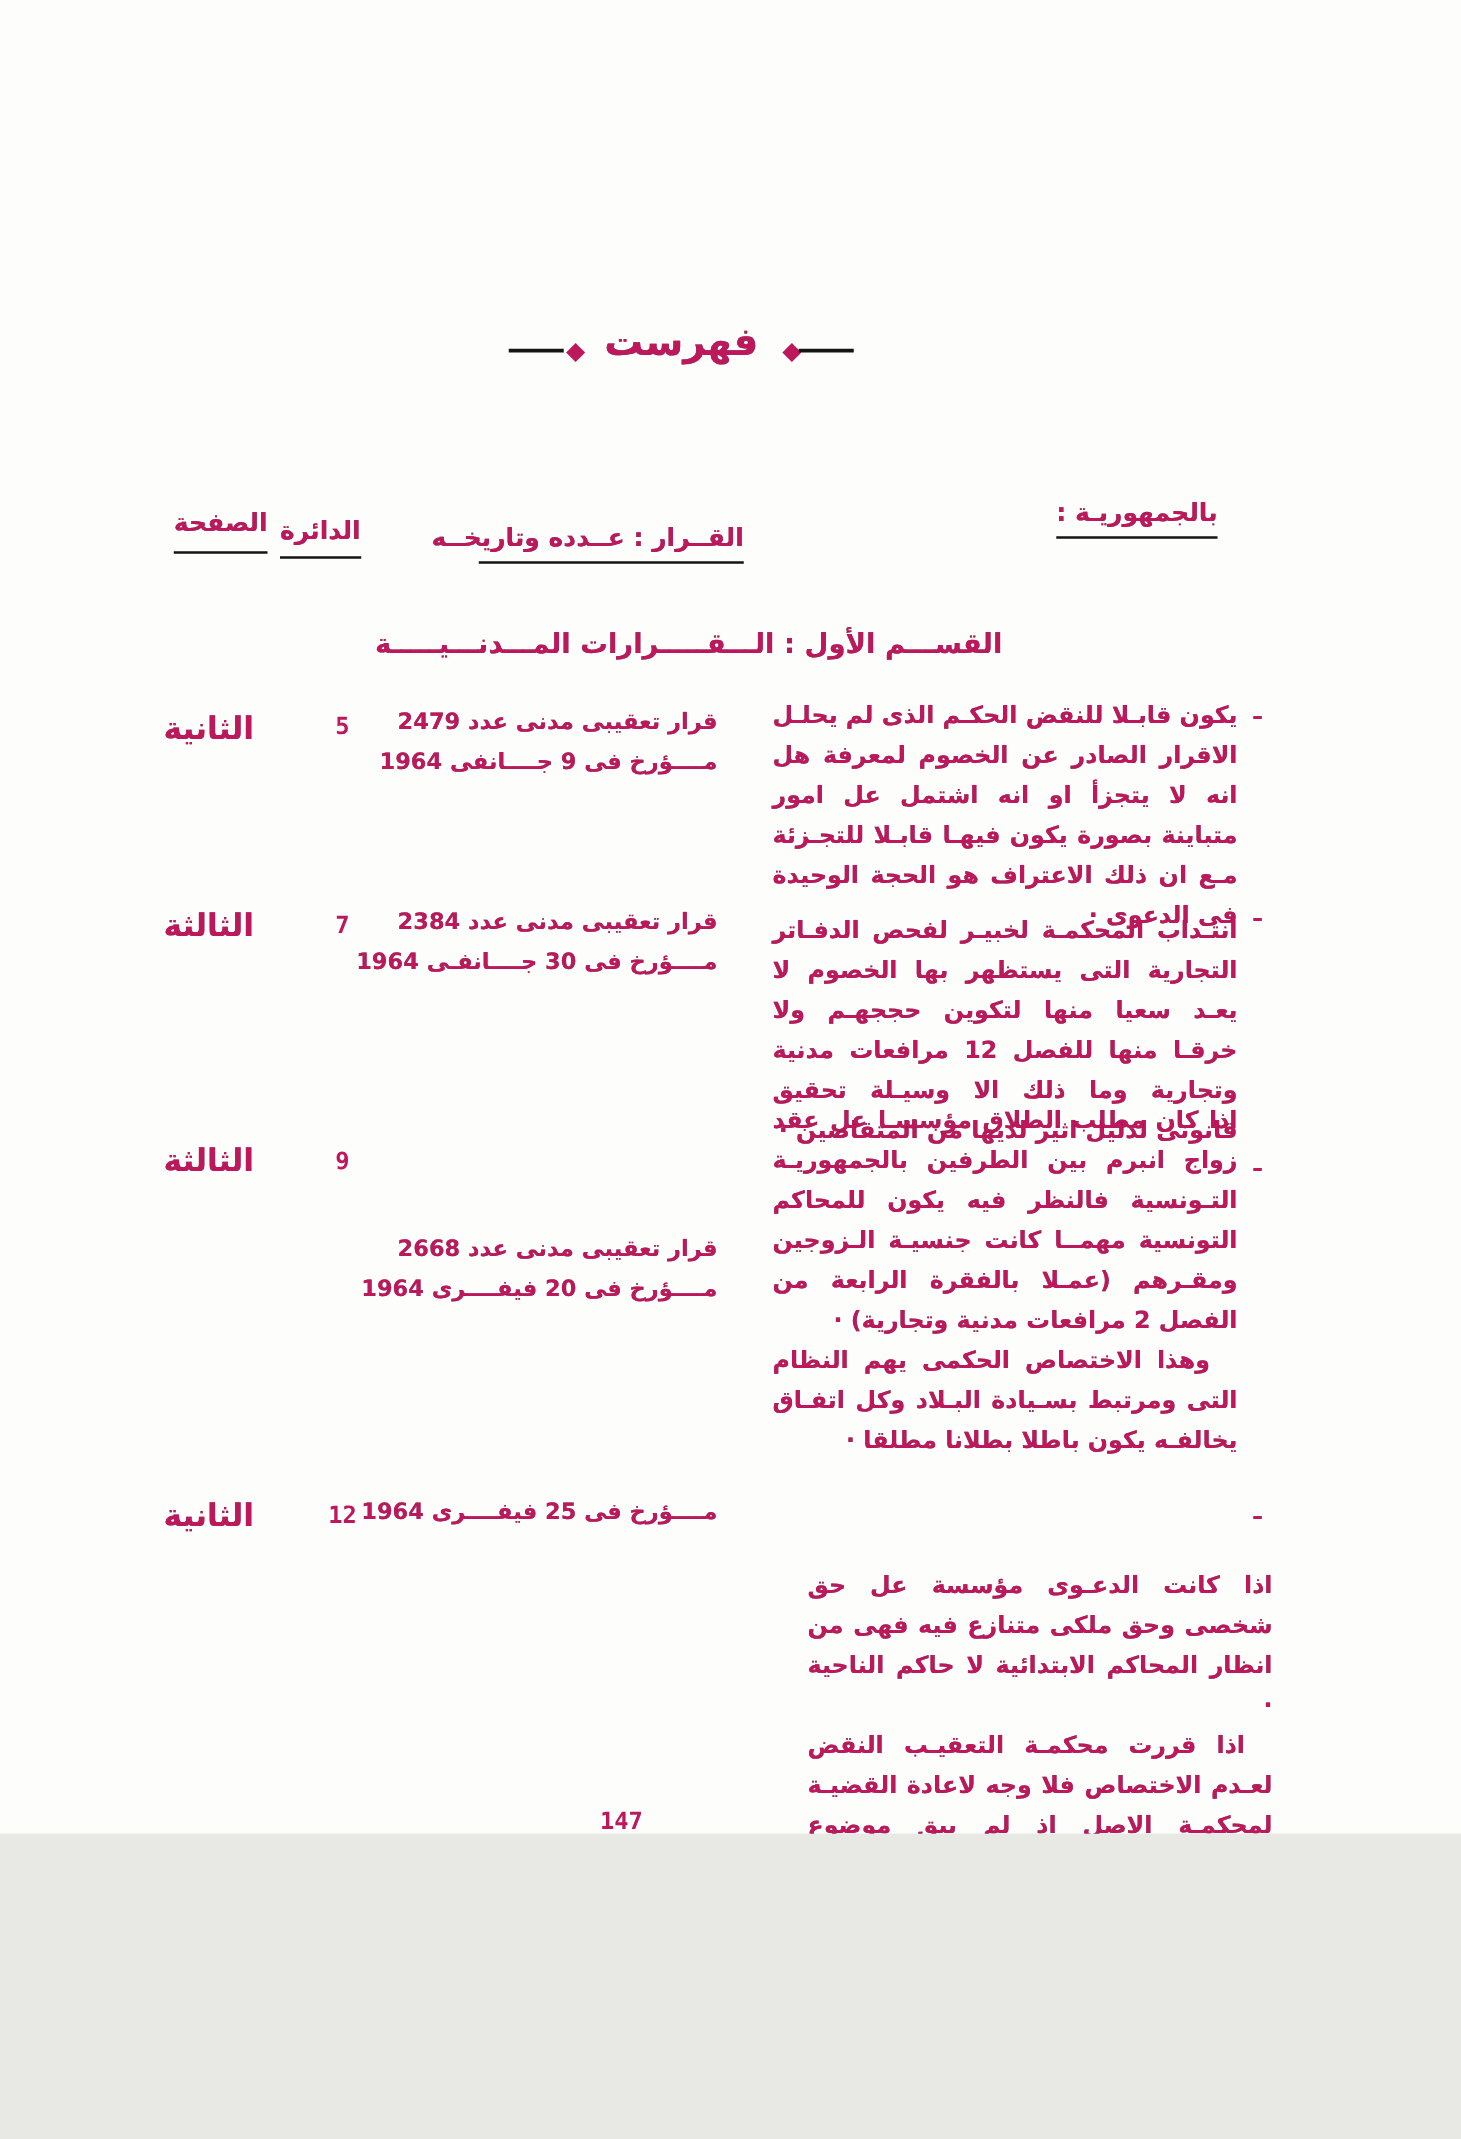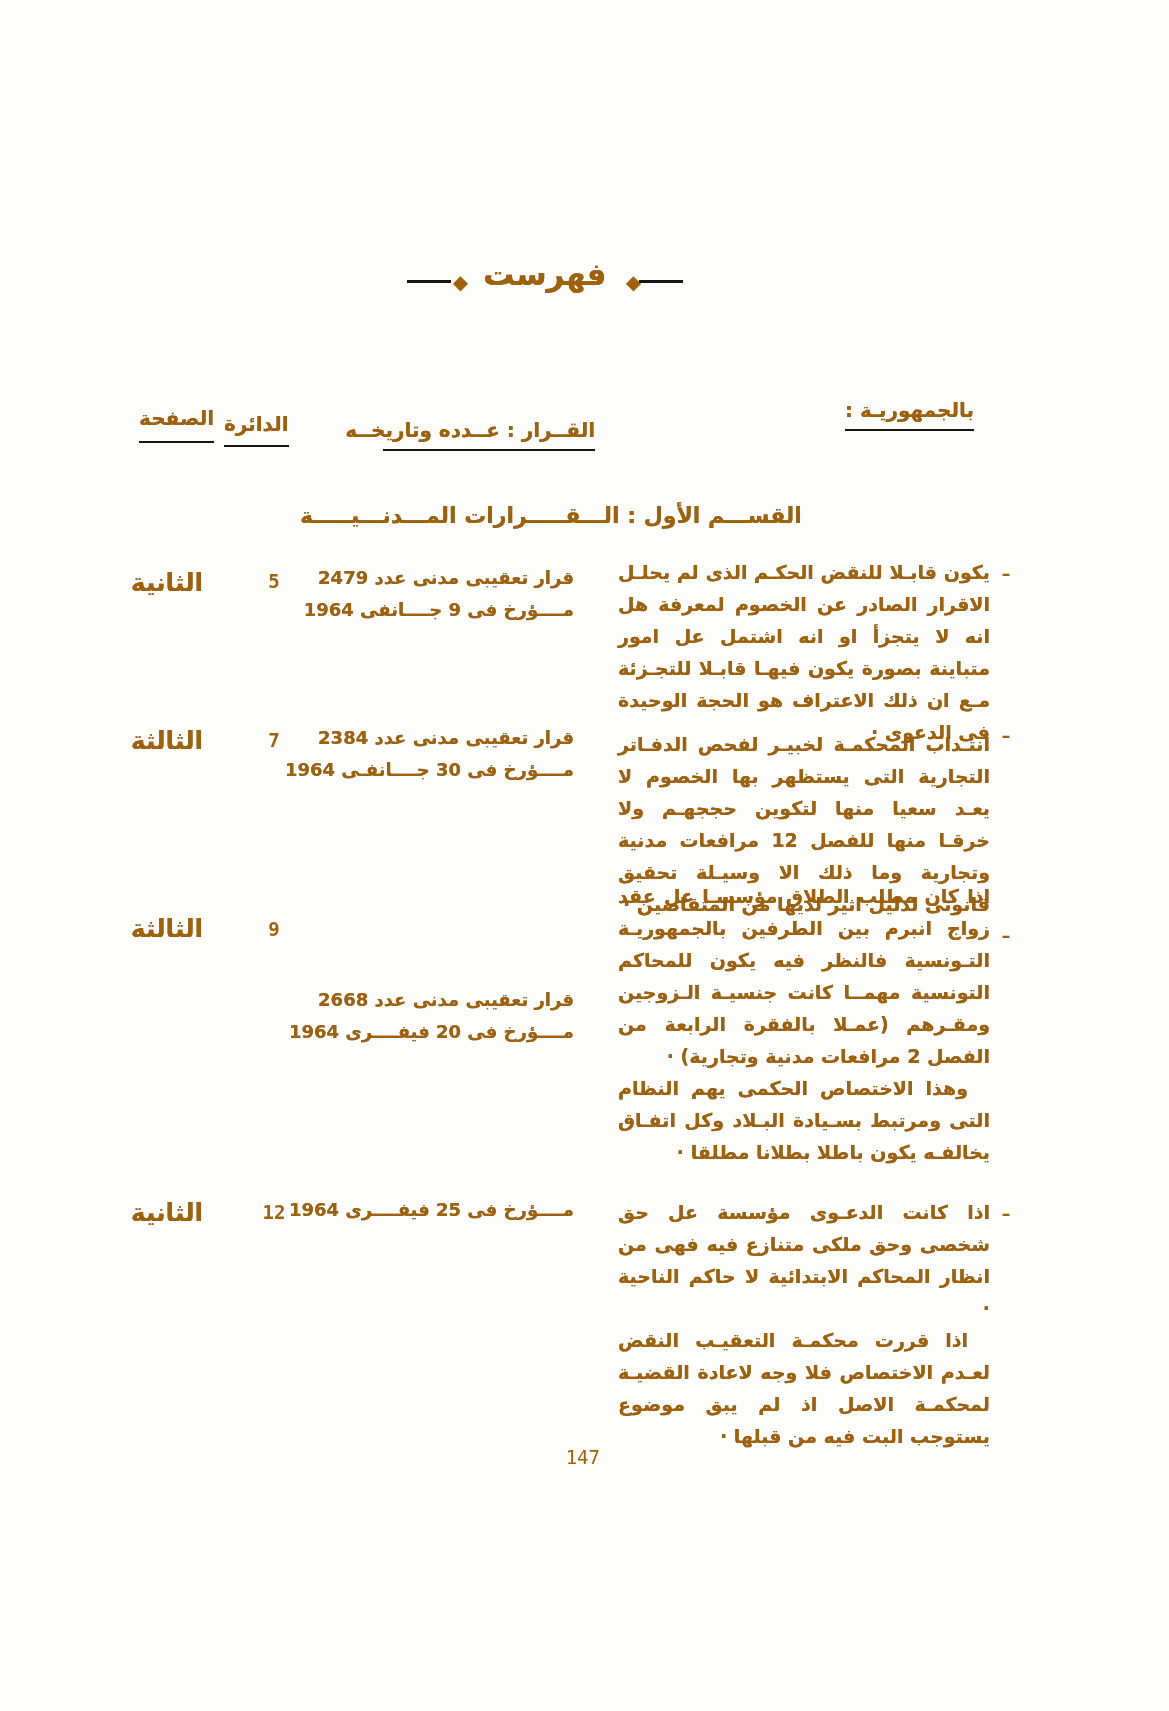--- a/index.html
+++ b/index.html
@@ -1,21 +1,21 @@
 <!DOCTYPE html>
 <html><head>
 <meta charset="utf-8">
 <style>
   html,body { margin:0; padding:0; background:#e8e8e4; }
   .page {
     position:relative;
-    width:1169px; height:1711px;
+    width:1169px; height:1467px;
     margin:0 auto;
     background:#fdfdfb;
-    color:#a16207;
+    color:#be185d;
     font-family:"DejaVu Sans", sans-serif;
     overflow:hidden;
   }
   .rtl { direction:rtl; unicode-bidi:embed; }
   
   .title-row {
     position:absolute; top:256px; left:0; width:1090px;
     text-align:center; white-space:nowrap;
   }
   .doc-title {
@@ -77,28 +77,28 @@
     font-family:"DejaVu Sans Mono", monospace;
     font-size:19px; font-weight:bold; text-align:center;
   }
   
   .e1-subject { top:556px; }   .e1-bullet { top:558px; left:994px; }
   .e1-decision { top:562px; }  .e1-circuit { top:568px; } .e1-page { top:570px; }
   .e2-subject { top:728px; }   .e2-bullet { top:720px; left:994px; }
   .e2-decision { top:722px; }  .e2-circuit { top:726px; } .e2-page { top:729px; }
   .e3-subject { top:880px; }   .e3-bullet { top:920px; left:994px; }
   .e3-decision { top:984px; }  .e3-circuit { top:914px; } .e3-page { top:918px; }
-  .e4-subject { top:1196px; }  .e4-bullet { top:1198px; left:994px; }
+  .e4-subject { top:1252px;margin-left:28px; }  .e4-bullet { top:1198px; left:994px; }
   .e4-decision { top:1194px; } .e4-circuit { top:1198px; } .e4-page { top:1201px; }
   
   .footer-num {
-    position:absolute; top:1446px; left:520px; width:80px;
-    text-align:right;
+    position:absolute; top:1446px; left:480px; width:80px;
+    text-align:left;
     font-family:"DejaVu Sans Mono", monospace;
-    font-size:19px; font-weight:normal;
+    font-size:19px; font-weight:bold;
   }
 </style>
 </head>
 <body>
 
 <div class="page">
 
   <div class="title-row">
     <span class="orn"><span class="line"></span><span class="dia">◆</span></span>
     <span class="doc-title rtl">فهرست</span>

